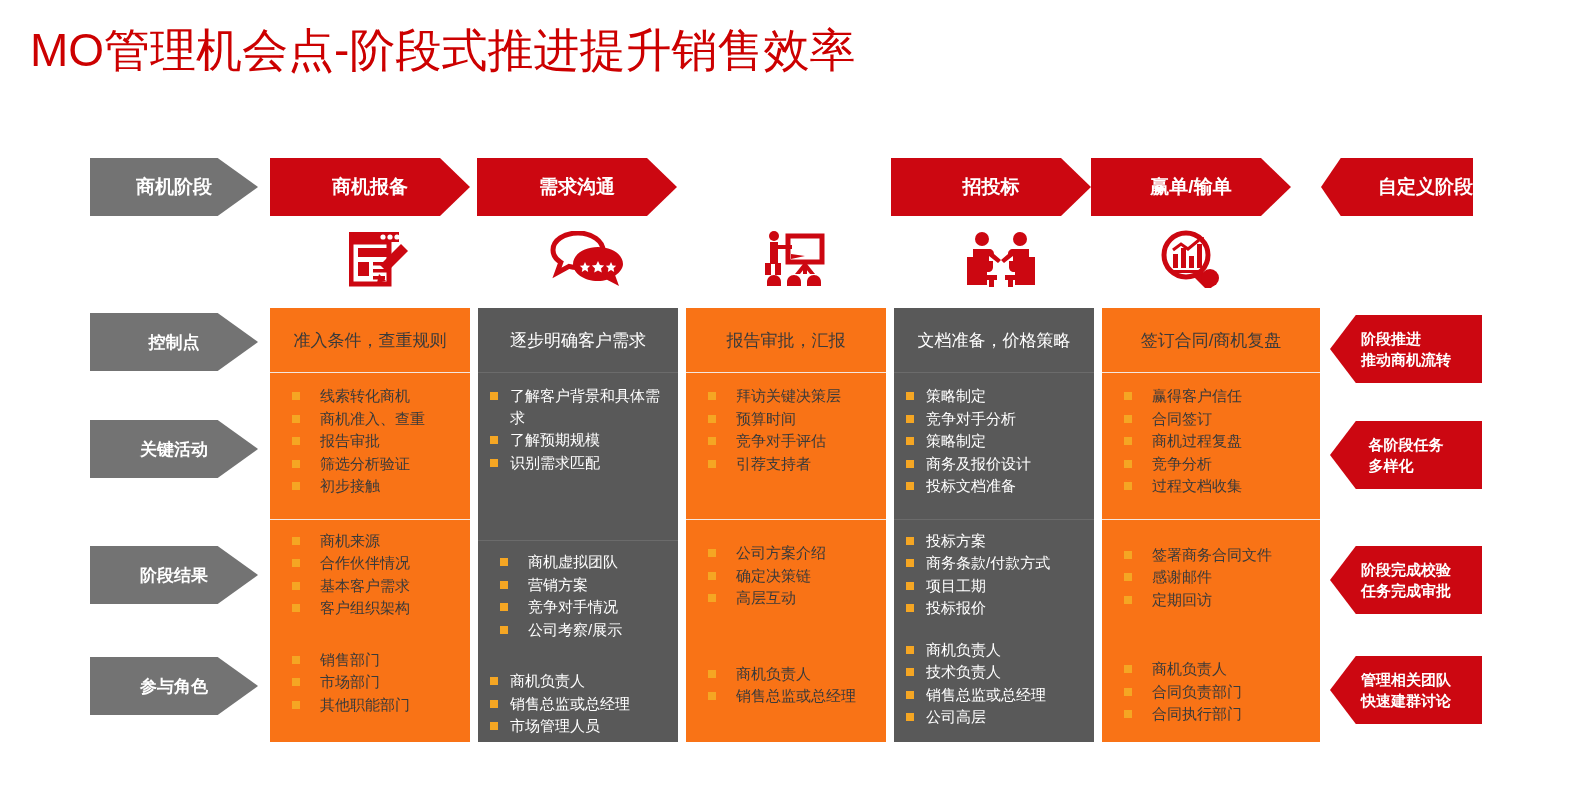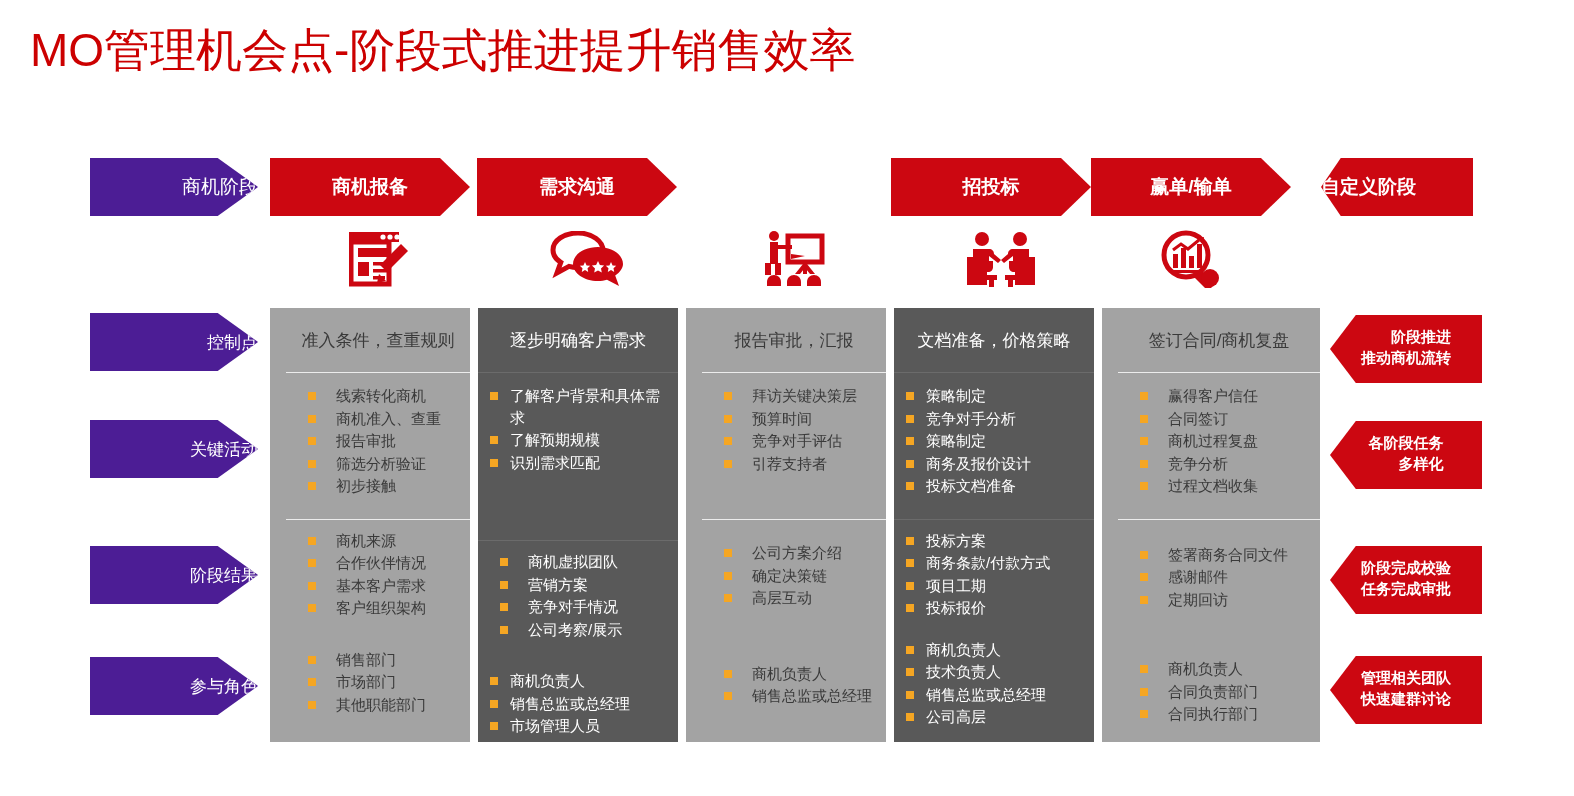--- a/index.html
+++ b/index.html
@@ -15,54 +15,53 @@
   #title {
     position: absolute; left: 30px; top: 20px;
     font-size: 46px; line-height: 60px;
     color: #cc0000; font-weight: 400; letter-spacing: 0px;
     white-space: nowrap;
   }
 
   
   .pent-right {
     position: absolute;
-    background: #4c1d95;
+    background: #737373;
     color: #ffffff;
-    display: flex; align-items: center; justify-content: flex-end;
+    display: flex; align-items: center; justify-content: center;
     text-align: center;
     -webkit-clip-path: polygon(0 0, 76% 0, 100% 50%, 76% 100%, 0 100%);
     clip-path: polygon(0 0, 76% 0, 100% 50%, 76% 100%, 0 100%);
-    font-weight: normal;
+    font-weight: bold;
   }
   .chev-right {
     position: absolute;
     background: #cc0711;
     color: #ffffff;
     display: flex; align-items: center; justify-content: center;
     text-align: center;
     -webkit-clip-path: polygon(0 0, 85% 0, 100% 50%, 85% 100%, 0 100%);
     clip-path: polygon(0 0, 85% 0, 100% 50%, 85% 100%, 0 100%);
     font-weight: bold;
   }
   .pent-left {
     position: absolute;
     background: #cc0711;
     color: #ffffff;
     display: flex; align-items: center; justify-content: center;
-    text-align: right;
+    text-align: left;
     -webkit-clip-path: polygon(17% 0, 100% 0, 100% 100%, 17% 100%, 0 50%);
     clip-path: polygon(17% 0, 100% 0, 100% 100%, 17% 100%, 0 50%);
     font-weight: bold;
-    font-family: Liberation Mono, monospace;
   }
   .chev-notch {
     position: absolute;
     background: #cc0711;
     color: #ffffff;
-    display: flex; align-items: center; justify-content: flex-start;
+    display: flex; align-items: center; justify-content: flex-end;
     text-align: center;
     -webkit-clip-path: polygon(13% 0, 100% 0, 100% 100%, 13% 100%, 0 50%);
     clip-path: polygon(13% 0, 100% 0, 100% 100%, 13% 100%, 0 50%);
     font-weight: bold;
   }
 
   .row-label { font-size: 17px; }
   .stage-label { font-size: 19px; }
   .callout { font-size: 15px; line-height: 21px; font-weight: bold; }
   .callout span { display: block; }
@@ -72,21 +71,21 @@
     position: absolute; top: 228px; height: 62px;
     display: flex; align-items: center; justify-content: center;
   }
   .icon-cell svg { display: block; }
 
   
   #matrix { position: absolute; left: 270px; top: 308px; width: 1050px; height: 434px; }
   .col {
     position: absolute; top: 0; height: 434px;
   }
-  .col.light { background: #a3a3a3; padding-left: 16px; }
+  .col.light { background: #f97316; }
   .col.dark  { background: #595959; }
 
   .col-head {
     height: 64px; display: flex; align-items: center; justify-content: center;
     font-size: 17px; text-align: center; padding: 0 6px;
   }
   .col.light .col-head { color: #3a3a3a; }
   .col.dark  .col-head { color: #ffffff; }
 
   .sep { height: 1px; background: #f4f4f4; opacity: .9; }

